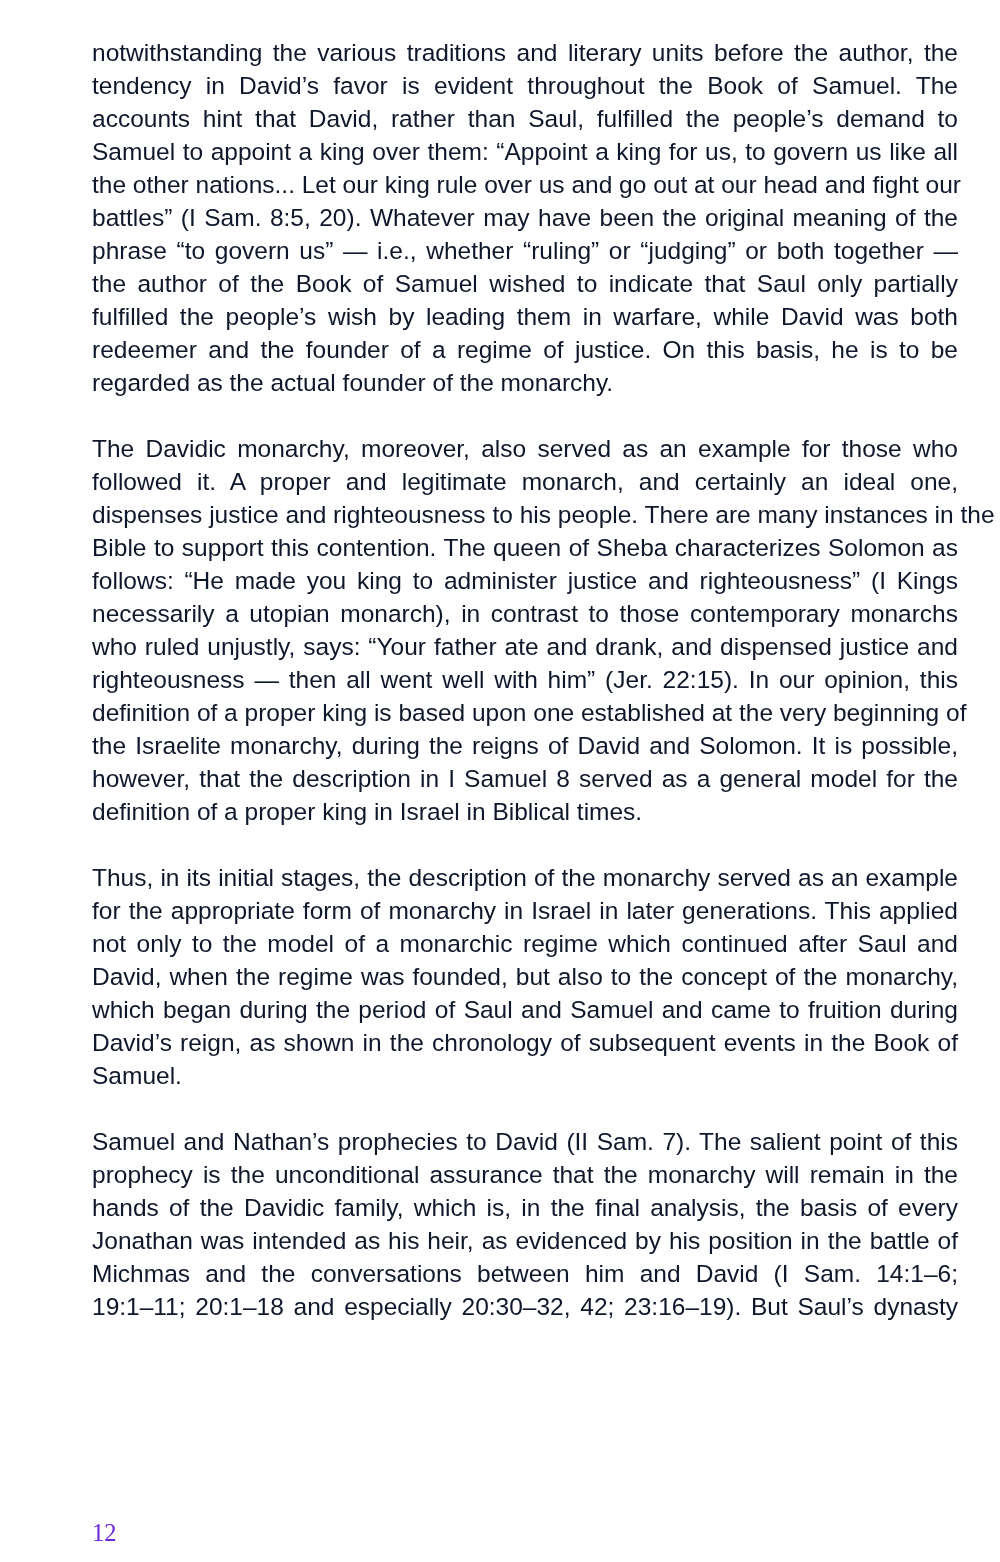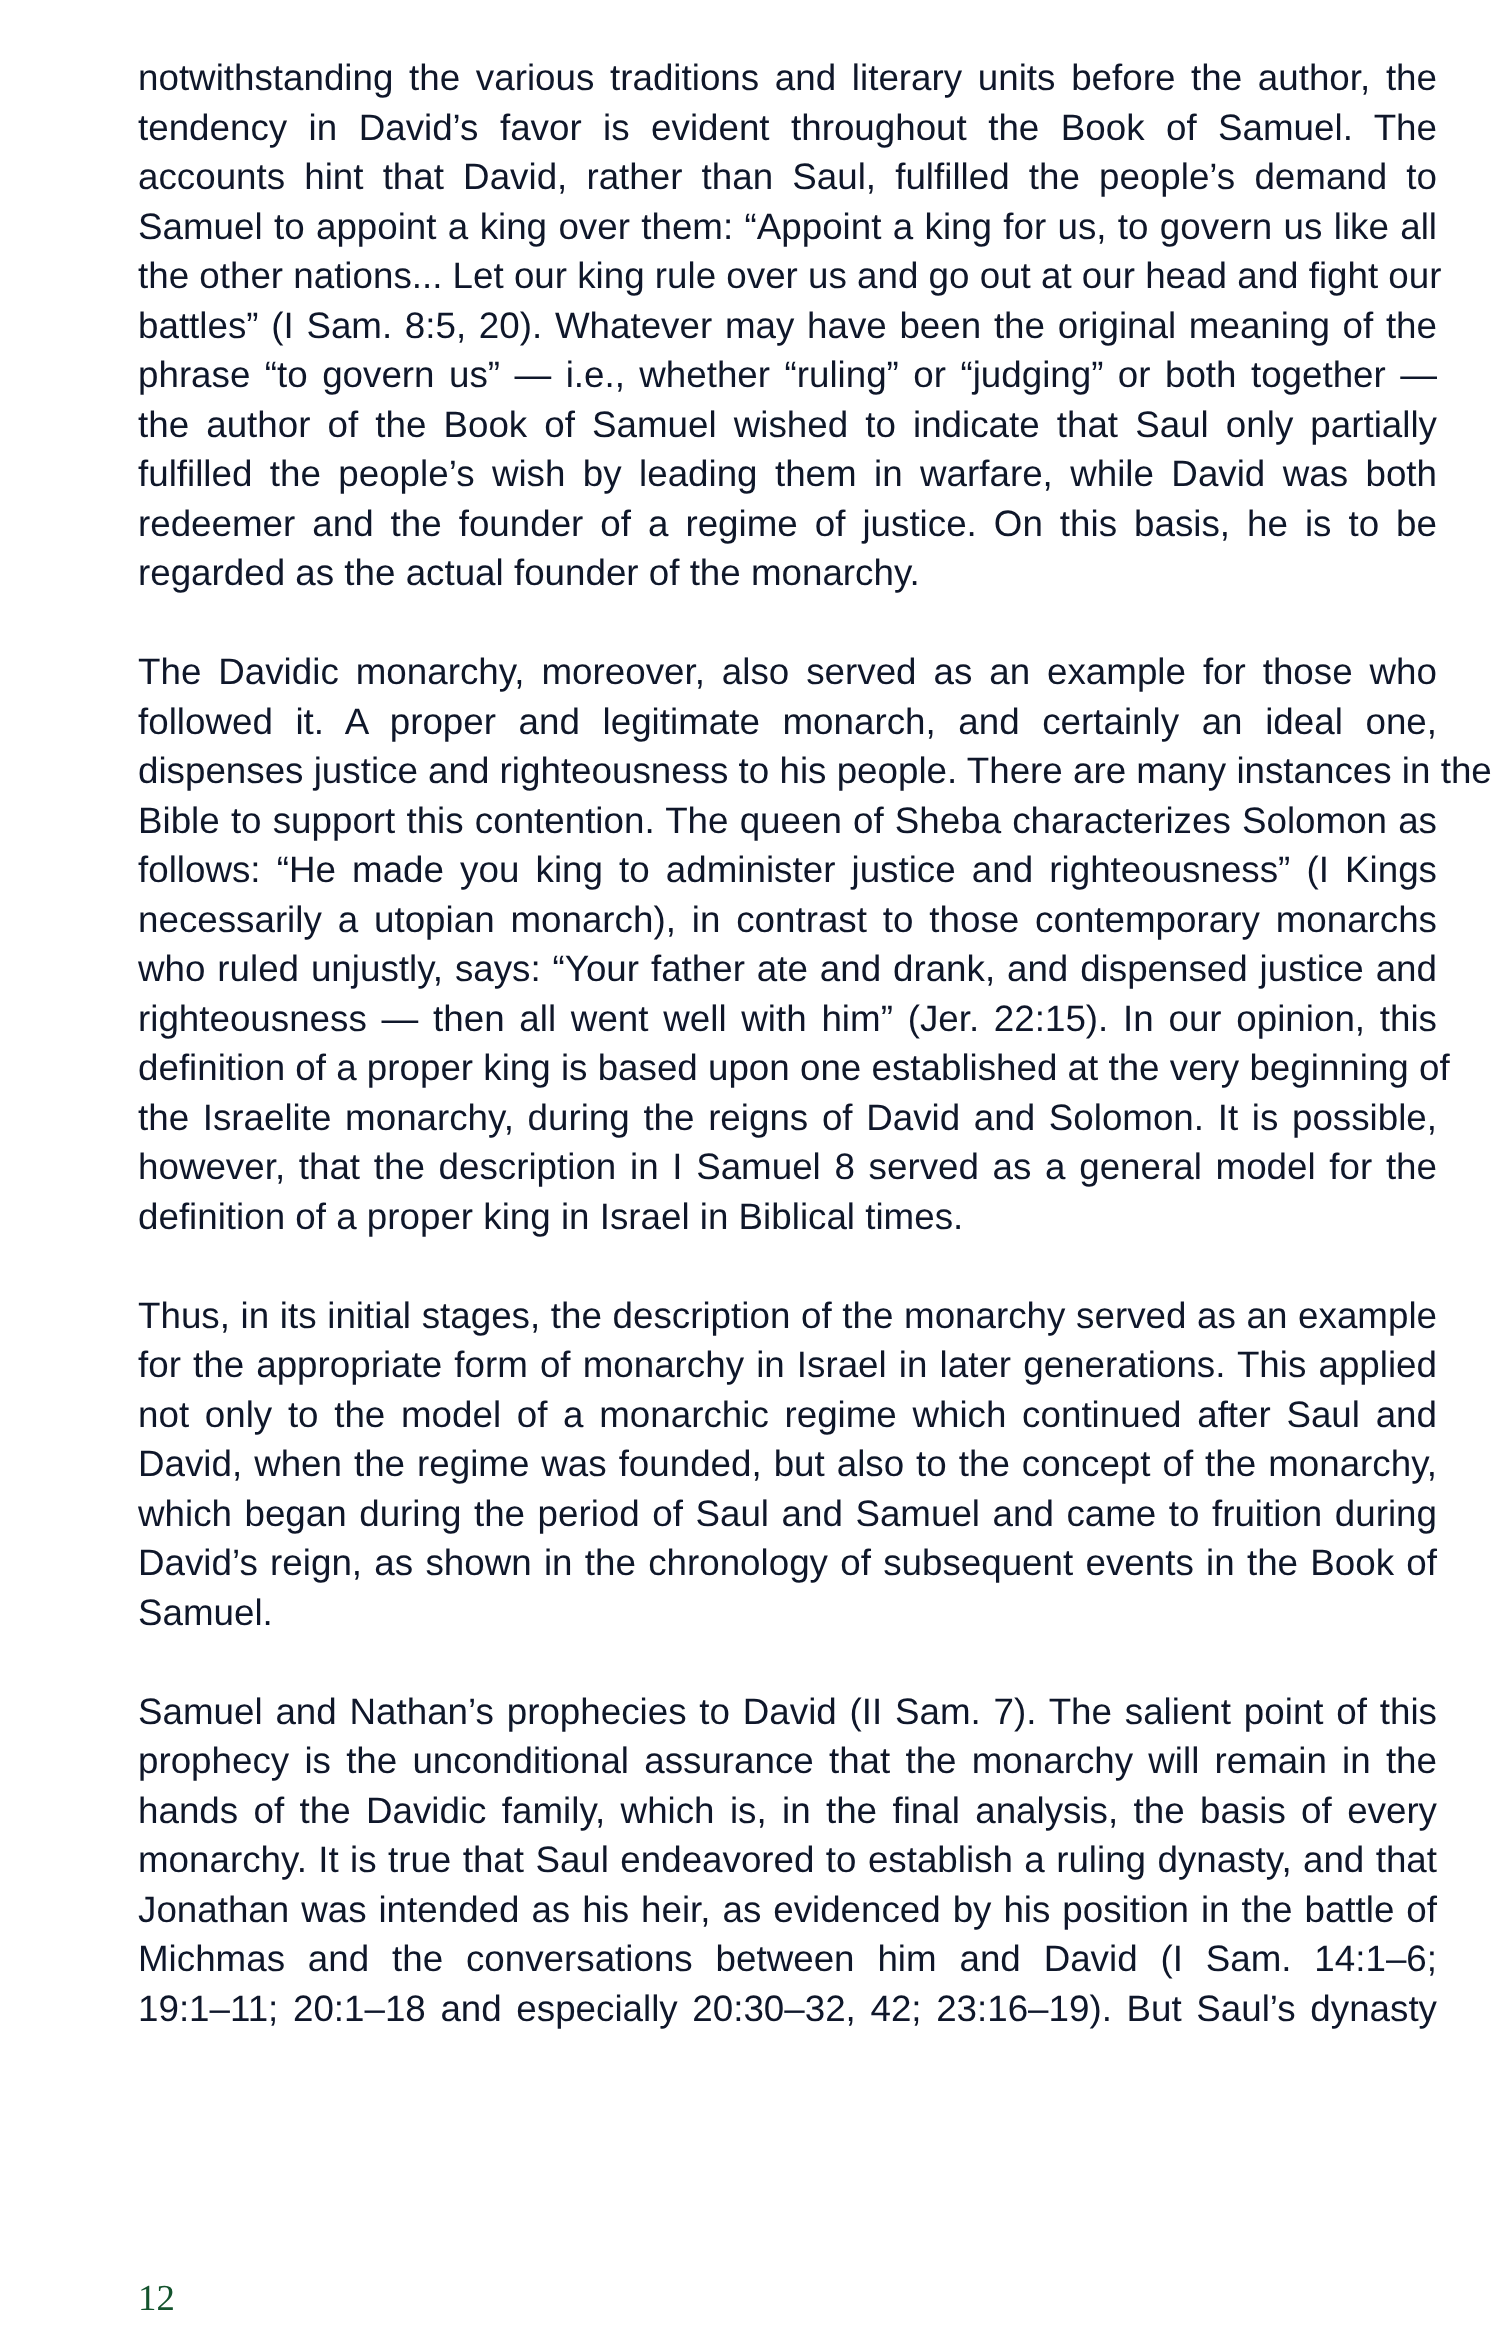--- a/index.html
+++ b/index.html
@@ -17,21 +17,21 @@
   .line.last { text-align-last: left; }
   .gap { height: 33px; }
   .heading {
     display: block; height: 33px; line-height: 33px;
     font-weight: bold; font-size: 24px; letter-spacing: -0.2px;
     margin-top: 0;
   }
   .page-number {
     position: absolute; left: 92px; top: 1516px;
     font-family: "Liberation Serif", "DejaVu Serif", serif;
-    font-size: 24.5px; color: #14532d; line-height: 33px;
+    font-size: 24.5px; color: #6d28d9; line-height: 33px;
   }
 </style>
 </head>
 <body>
 
 <div class="page">
 
   <div class="para">
     <span class="line">notwithstanding the various traditions and literary units before the author, the</span>
     <span class="line">tendency in David’s favor is evident throughout the Book of Samuel. The</span>
@@ -76,21 +76,20 @@
       <span class="line">David’s reign, as shown in the chronology of subsequent events in the Book of</span>
       <span class="line last">Samuel.</span>
     </div>
 
     <div class="gap"></div>
 
     <div class="para">
       <span class="line">Samuel and Nathan’s prophecies to David (II Sam. 7). The salient point of this</span>
       <span class="line">prophecy is the unconditional assurance that the monarchy will remain in the</span>
       <span class="line">hands of the Davidic family, which is, in the final analysis, the basis of every</span>
-      <span class="line">monarchy. It is true that Saul endeavored to establish a ruling dynasty, and that</span>
       <span class="line">Jonathan was intended as his heir, as evidenced by his position in the battle of</span>
       <span class="line">Michmas and the conversations between him and David (I Sam. 14:1–6;</span>
       <span class="line">19:1–11; 20:1–18 and especially 20:30–32, 42; 23:16–19). But Saul’s dynasty</span>
     </div>
   </div>
 </div>
 
 <div class="page-number">12</div>
 
 </body></html>

